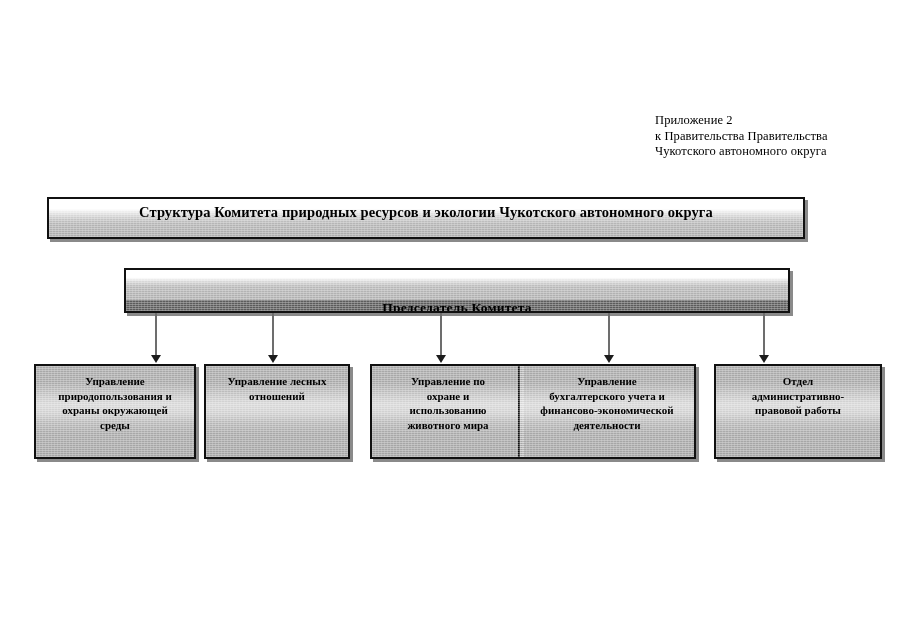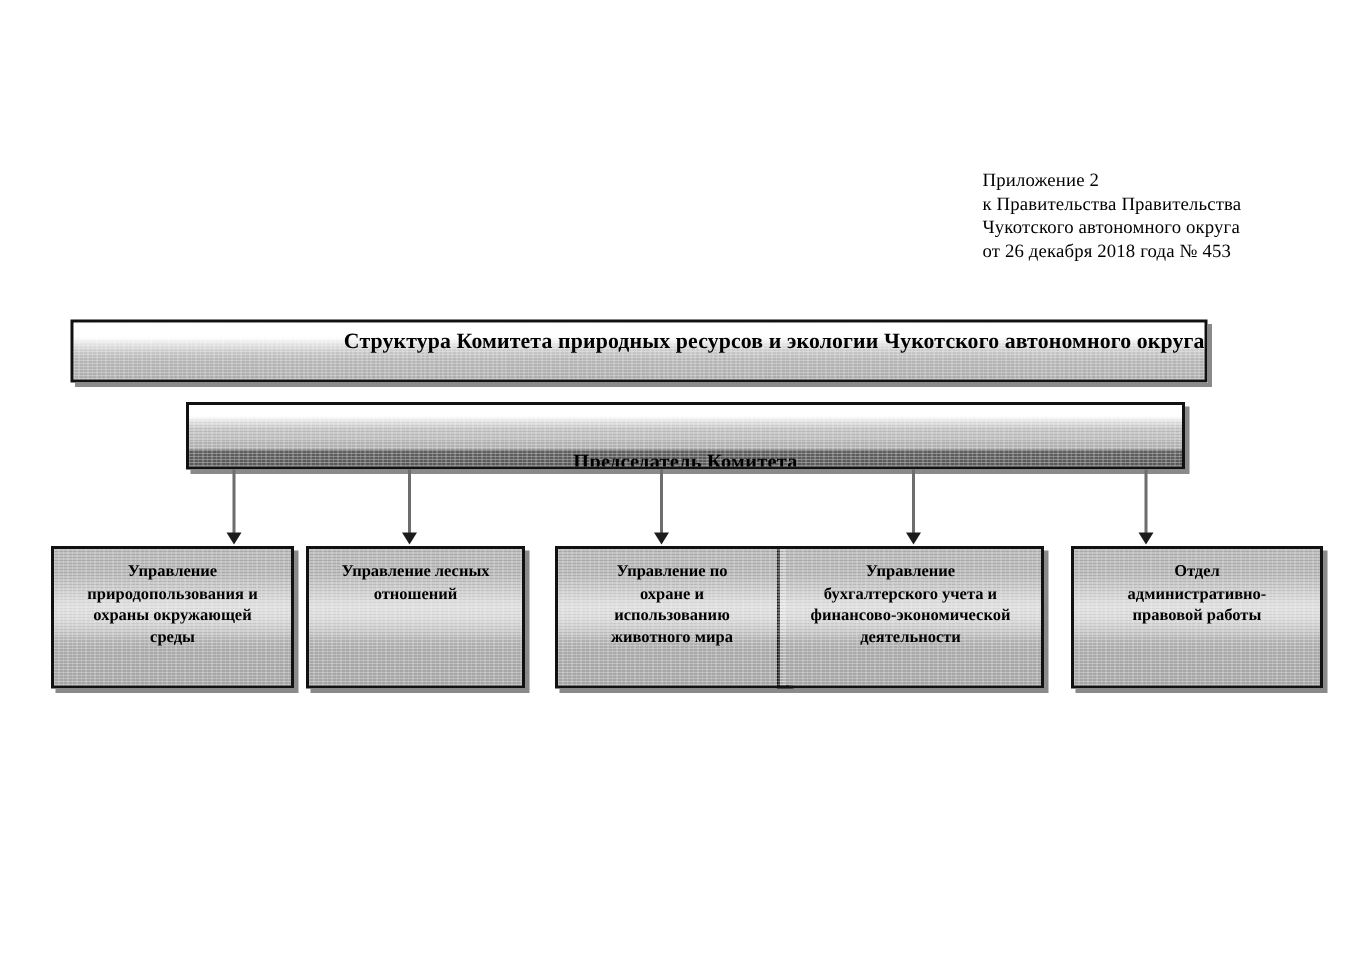--- a/index.html
+++ b/index.html
@@ -66,22 +66,21 @@
     left: 47px;
     top: 197px;
     width: 758px;
     height: 42px;
     background: linear-gradient(to bottom,
         #ffffff 0%, #ffffff 26%,
         #e2e2e2 38%, #c6c6c6 52%,
         #b4b4b4 66%, #acacac 100%);
     display: flex;
     align-items: flex-start;
-    justify-content: flex-end;
-    margin-top: 16px;
+    justify-content: center;
   }
   #title-bar .txt {
     font-size: 14.5px;
     padding-top: 5px;
     letter-spacing: .1px;
   }
 
   
   #chairman-box {
     left: 124px;
@@ -149,21 +148,20 @@
 </style>
 </head>
 <body>
 
 <div id="page">
 
   <div id="doc-header">
     <span class="hline">Приложение 2</span>
     <span class="hline">к Правительства Правительства</span>
     <span class="hline">Чукотского автономного округа</span>
-    <span class="hline">от  26 декабря  2018 года №  453</span>
   </div>
 
   <div class="obox" id="title-bar">
     <div class="speckle"></div>
     <div class="txt">Структура Комитета природных ресурсов и экологии Чукотского автономного округа</div>
   </div>
 
   <div class="obox" id="chairman-box">
     <div class="speckle"></div>
     <div class="txt">Председатель Комитета</div>

